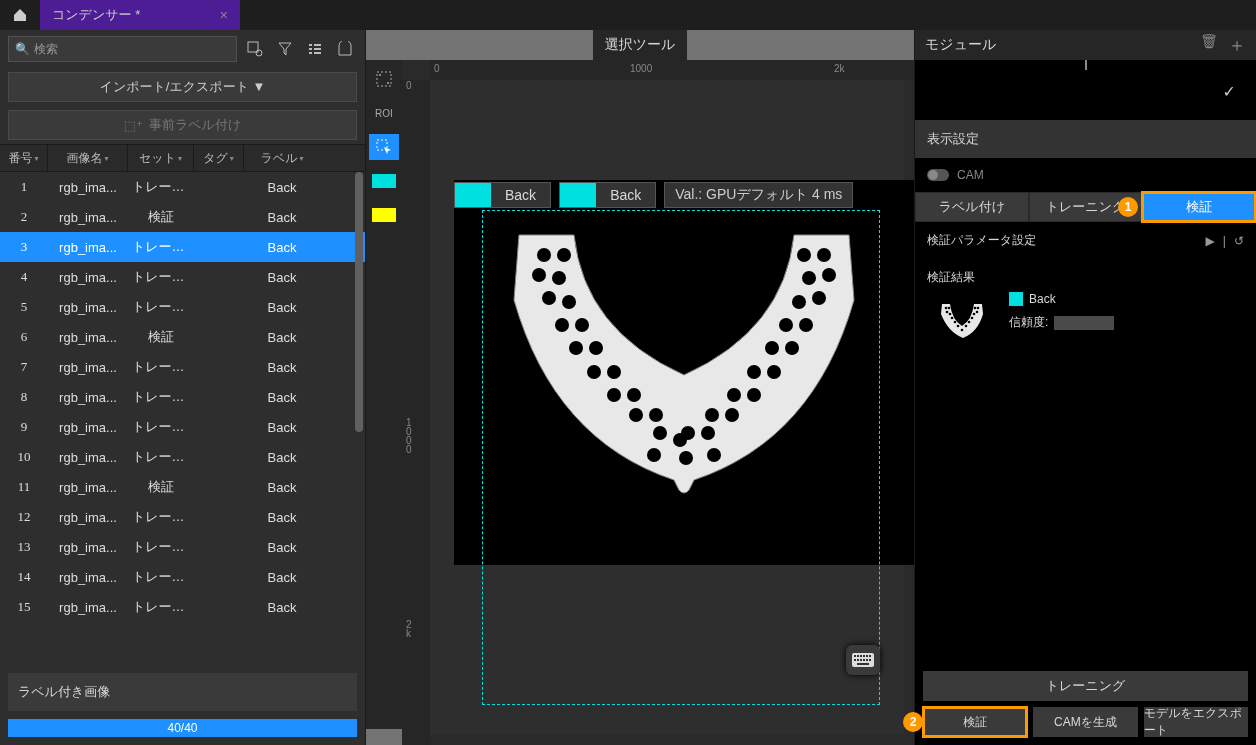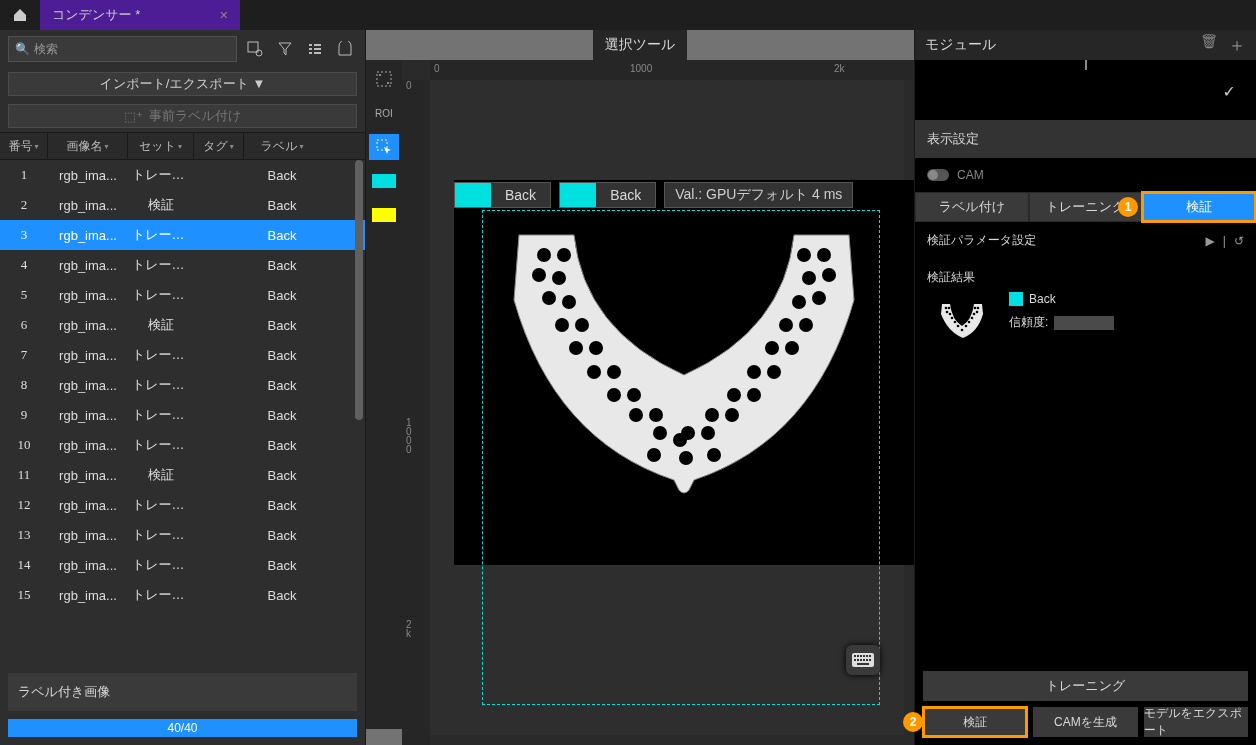--- a/index.html
+++ b/index.html
@@ -6,21 +6,21 @@
 html, body { width: 1256px; height: 745px; font-family: "Meiryo", "Yu Gothic", sans-serif; font-size: 12px; color: #d8d8d8; background: #2e2e2e; overflow: hidden; }
 .titlebar { height: 30px; background: #1e1e1e; display: flex; align-items: stretch; }
 .home { width: 40px; display:flex; align-items:center; justify-content:center; }
 .tab { background:#4c1d95; min-width:200px; padding:0 12px; display:flex; align-items:center; justify-content:space-between; font-size:13px; color:#ccc;}
 .tab .x { color:#888; font-size:14px; cursor:pointer;}
 .main { display:flex; height: calc(100% - 30px); }
 .left { width:366px; background:#2e2e2e; display:flex; flex-direction:column; border-right:1px solid #1a1a1a;}
 .toolbar { padding:6px 8px; display:flex; gap:6px; align-items:center;}
 .search { flex:1; background:#3a3a3a; border:1px solid #505050; height:26px; display:flex; align-items:center; padding:0 6px; color:#999; }
 .iconbtn { width:24px; height:24px; display:flex; align-items:center; justify-content:center; color:#bbb; cursor:pointer;}
-.btn-wide { margin:4px 8px; background:#3a3a3a; border:1px solid #4a4a4a; height:24px; display:flex; align-items:center; justify-content:center; color:#ccc; cursor:pointer; font-size:13px;}
+.btn-wide { margin:4px 8px; background:#3a3a3a; border:1px solid #4a4a4a; height:30px; display:flex; align-items:center; justify-content:center; color:#ccc; cursor:pointer; font-size:13px;}
 .btn-wide.dim { color:#777; }
 .table-header { display:flex; background:#2a2a2a; border-top:1px solid #1a1a1a; border-bottom:1px solid #1a1a1a; height:28px; align-items:center; font-size:12px; color:#bbb;}
 .th { text-align:center; padding:0 4px; border-right:1px solid #1a1a1a; height:100%; display:flex; align-items:center; justify-content:center; gap:2px;}
 .th:last-child{border-right:none;}
 .caret { font-size:8px; color:#888;}
 .col-num{width:48px;font-family:Liberation Serif, serif;} .col-name{width:80px;} .col-set{width:66px;} .col-tag{width:50px;} .col-label{width:76px;}
 .rows { flex:1; overflow:hidden; position:relative;}
 .row { display:flex; height:30px; align-items:center; font-size:13px; color:#ddd;}
 .row.selected { background:#1e90ff; color:#fff;}
 .td { text-align:center; white-space:nowrap; overflow:hidden; text-overflow:ellipsis; padding:0 4px;}

